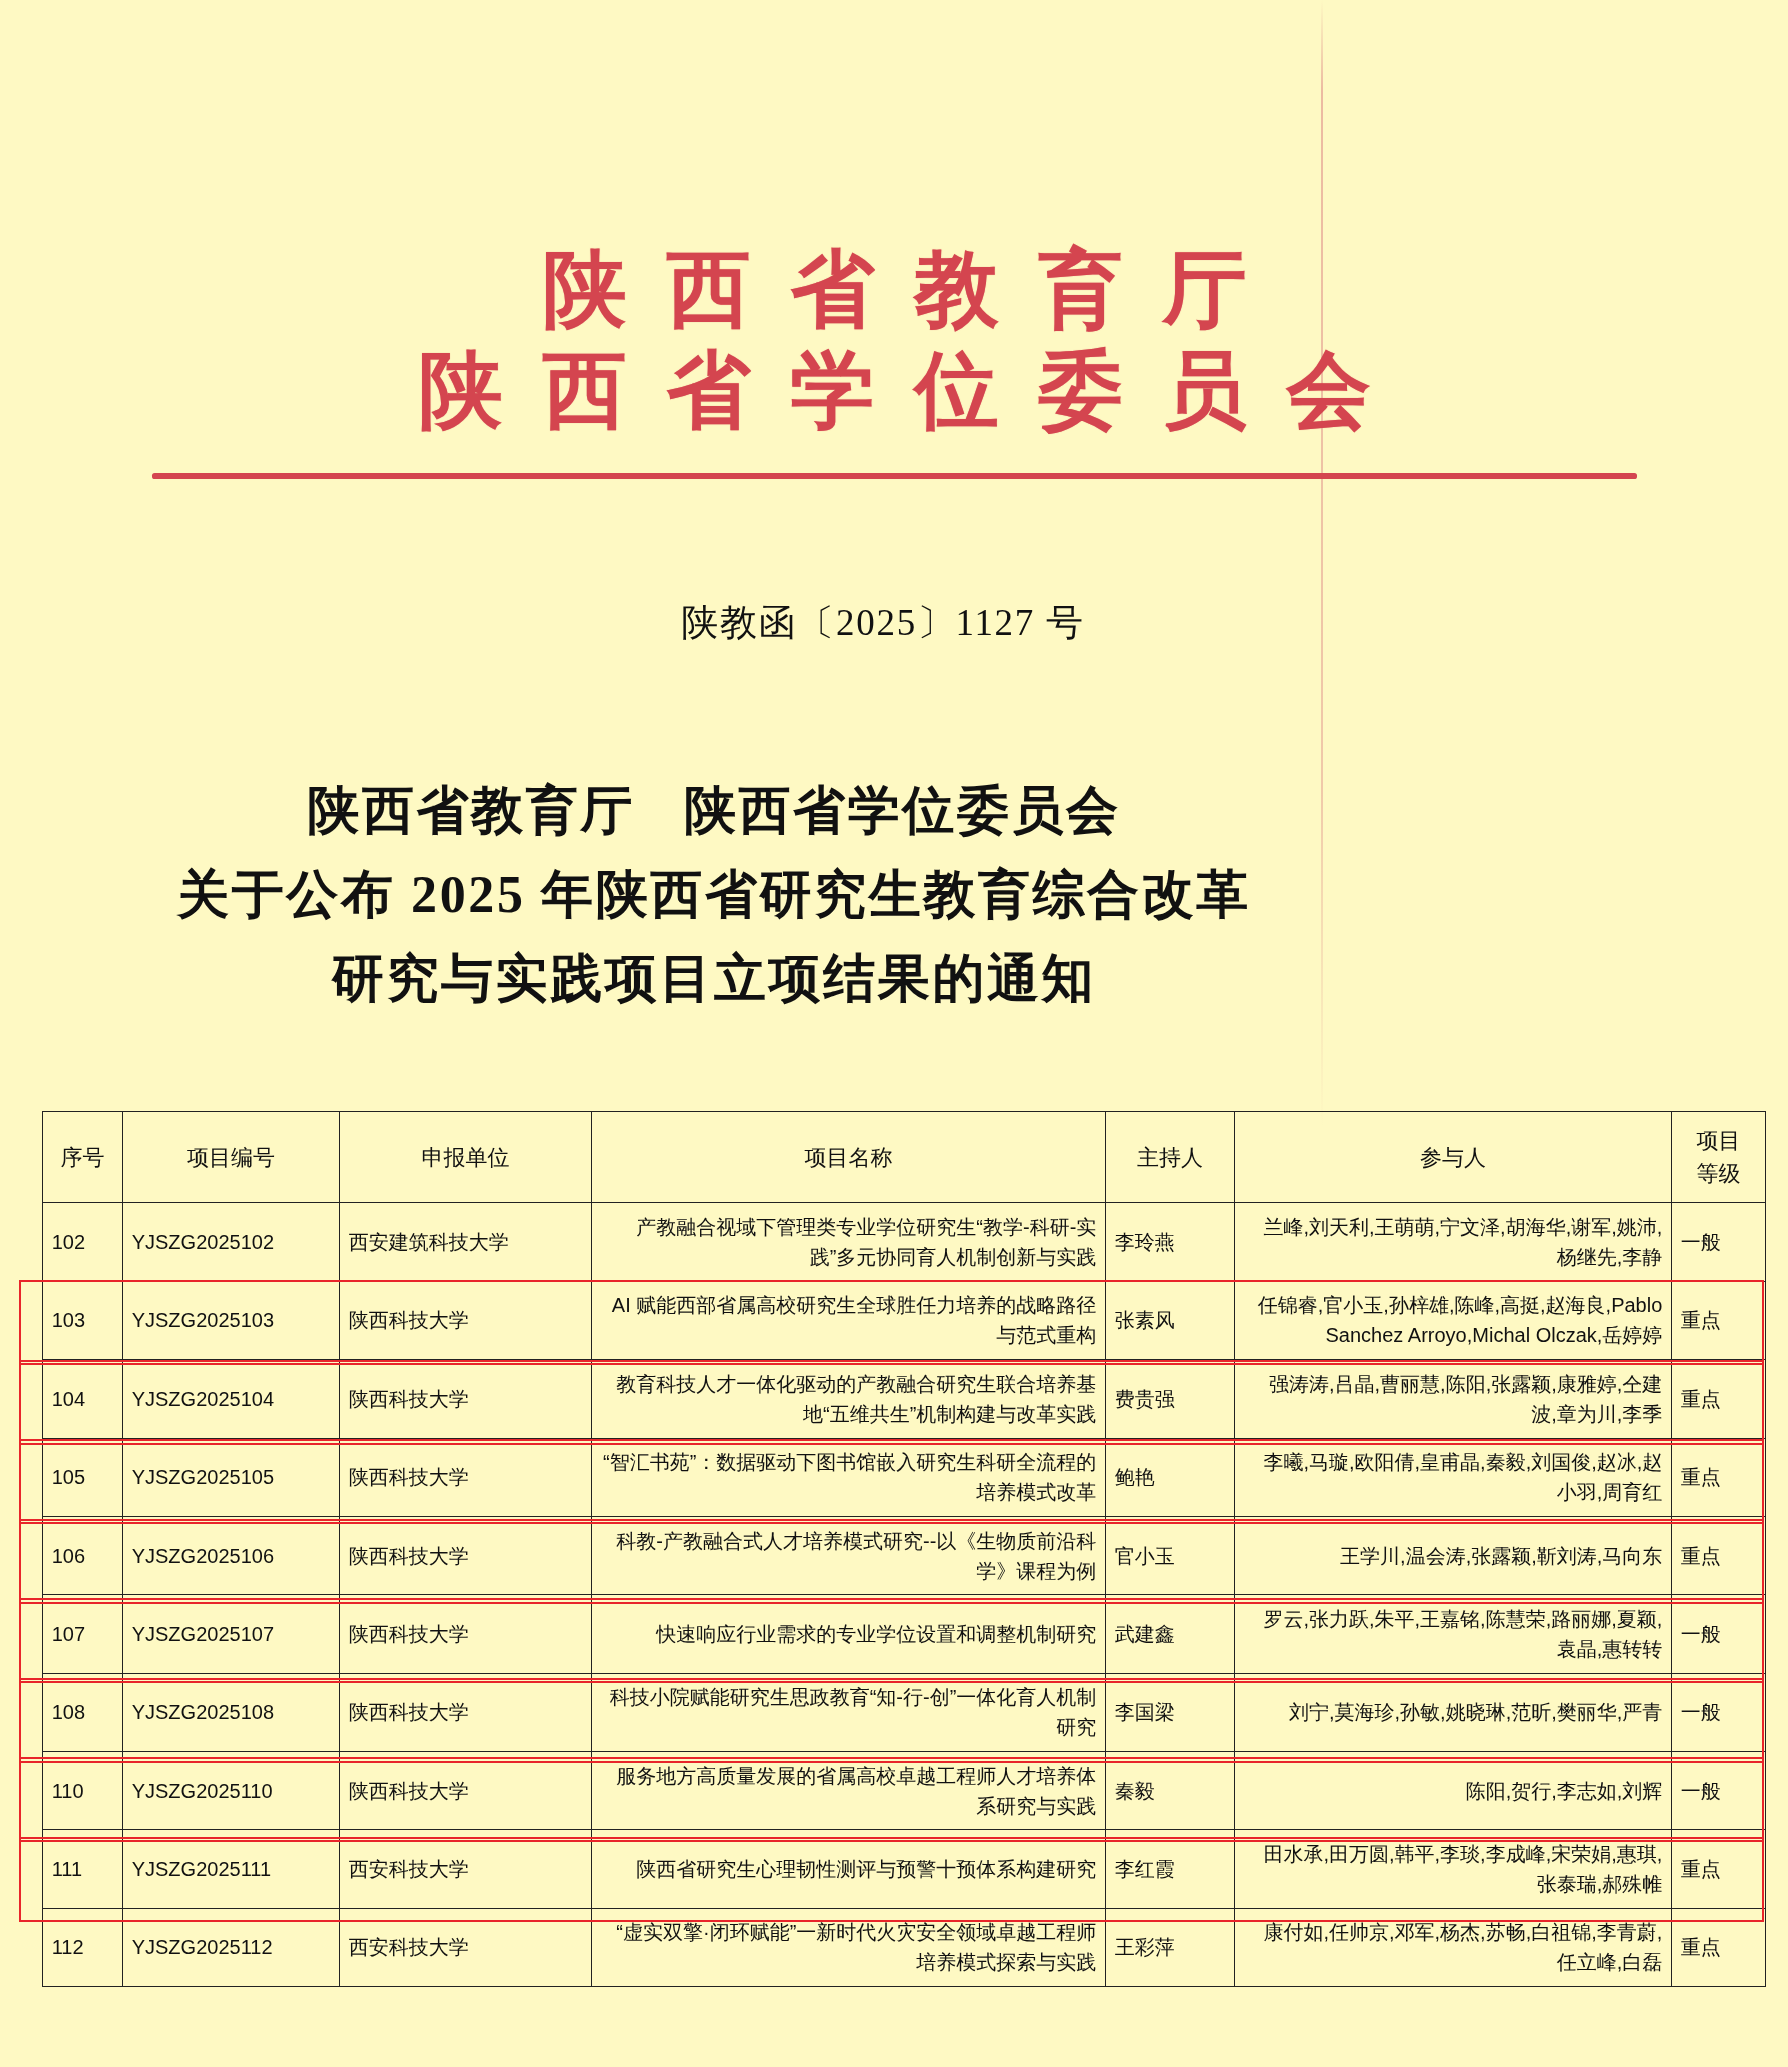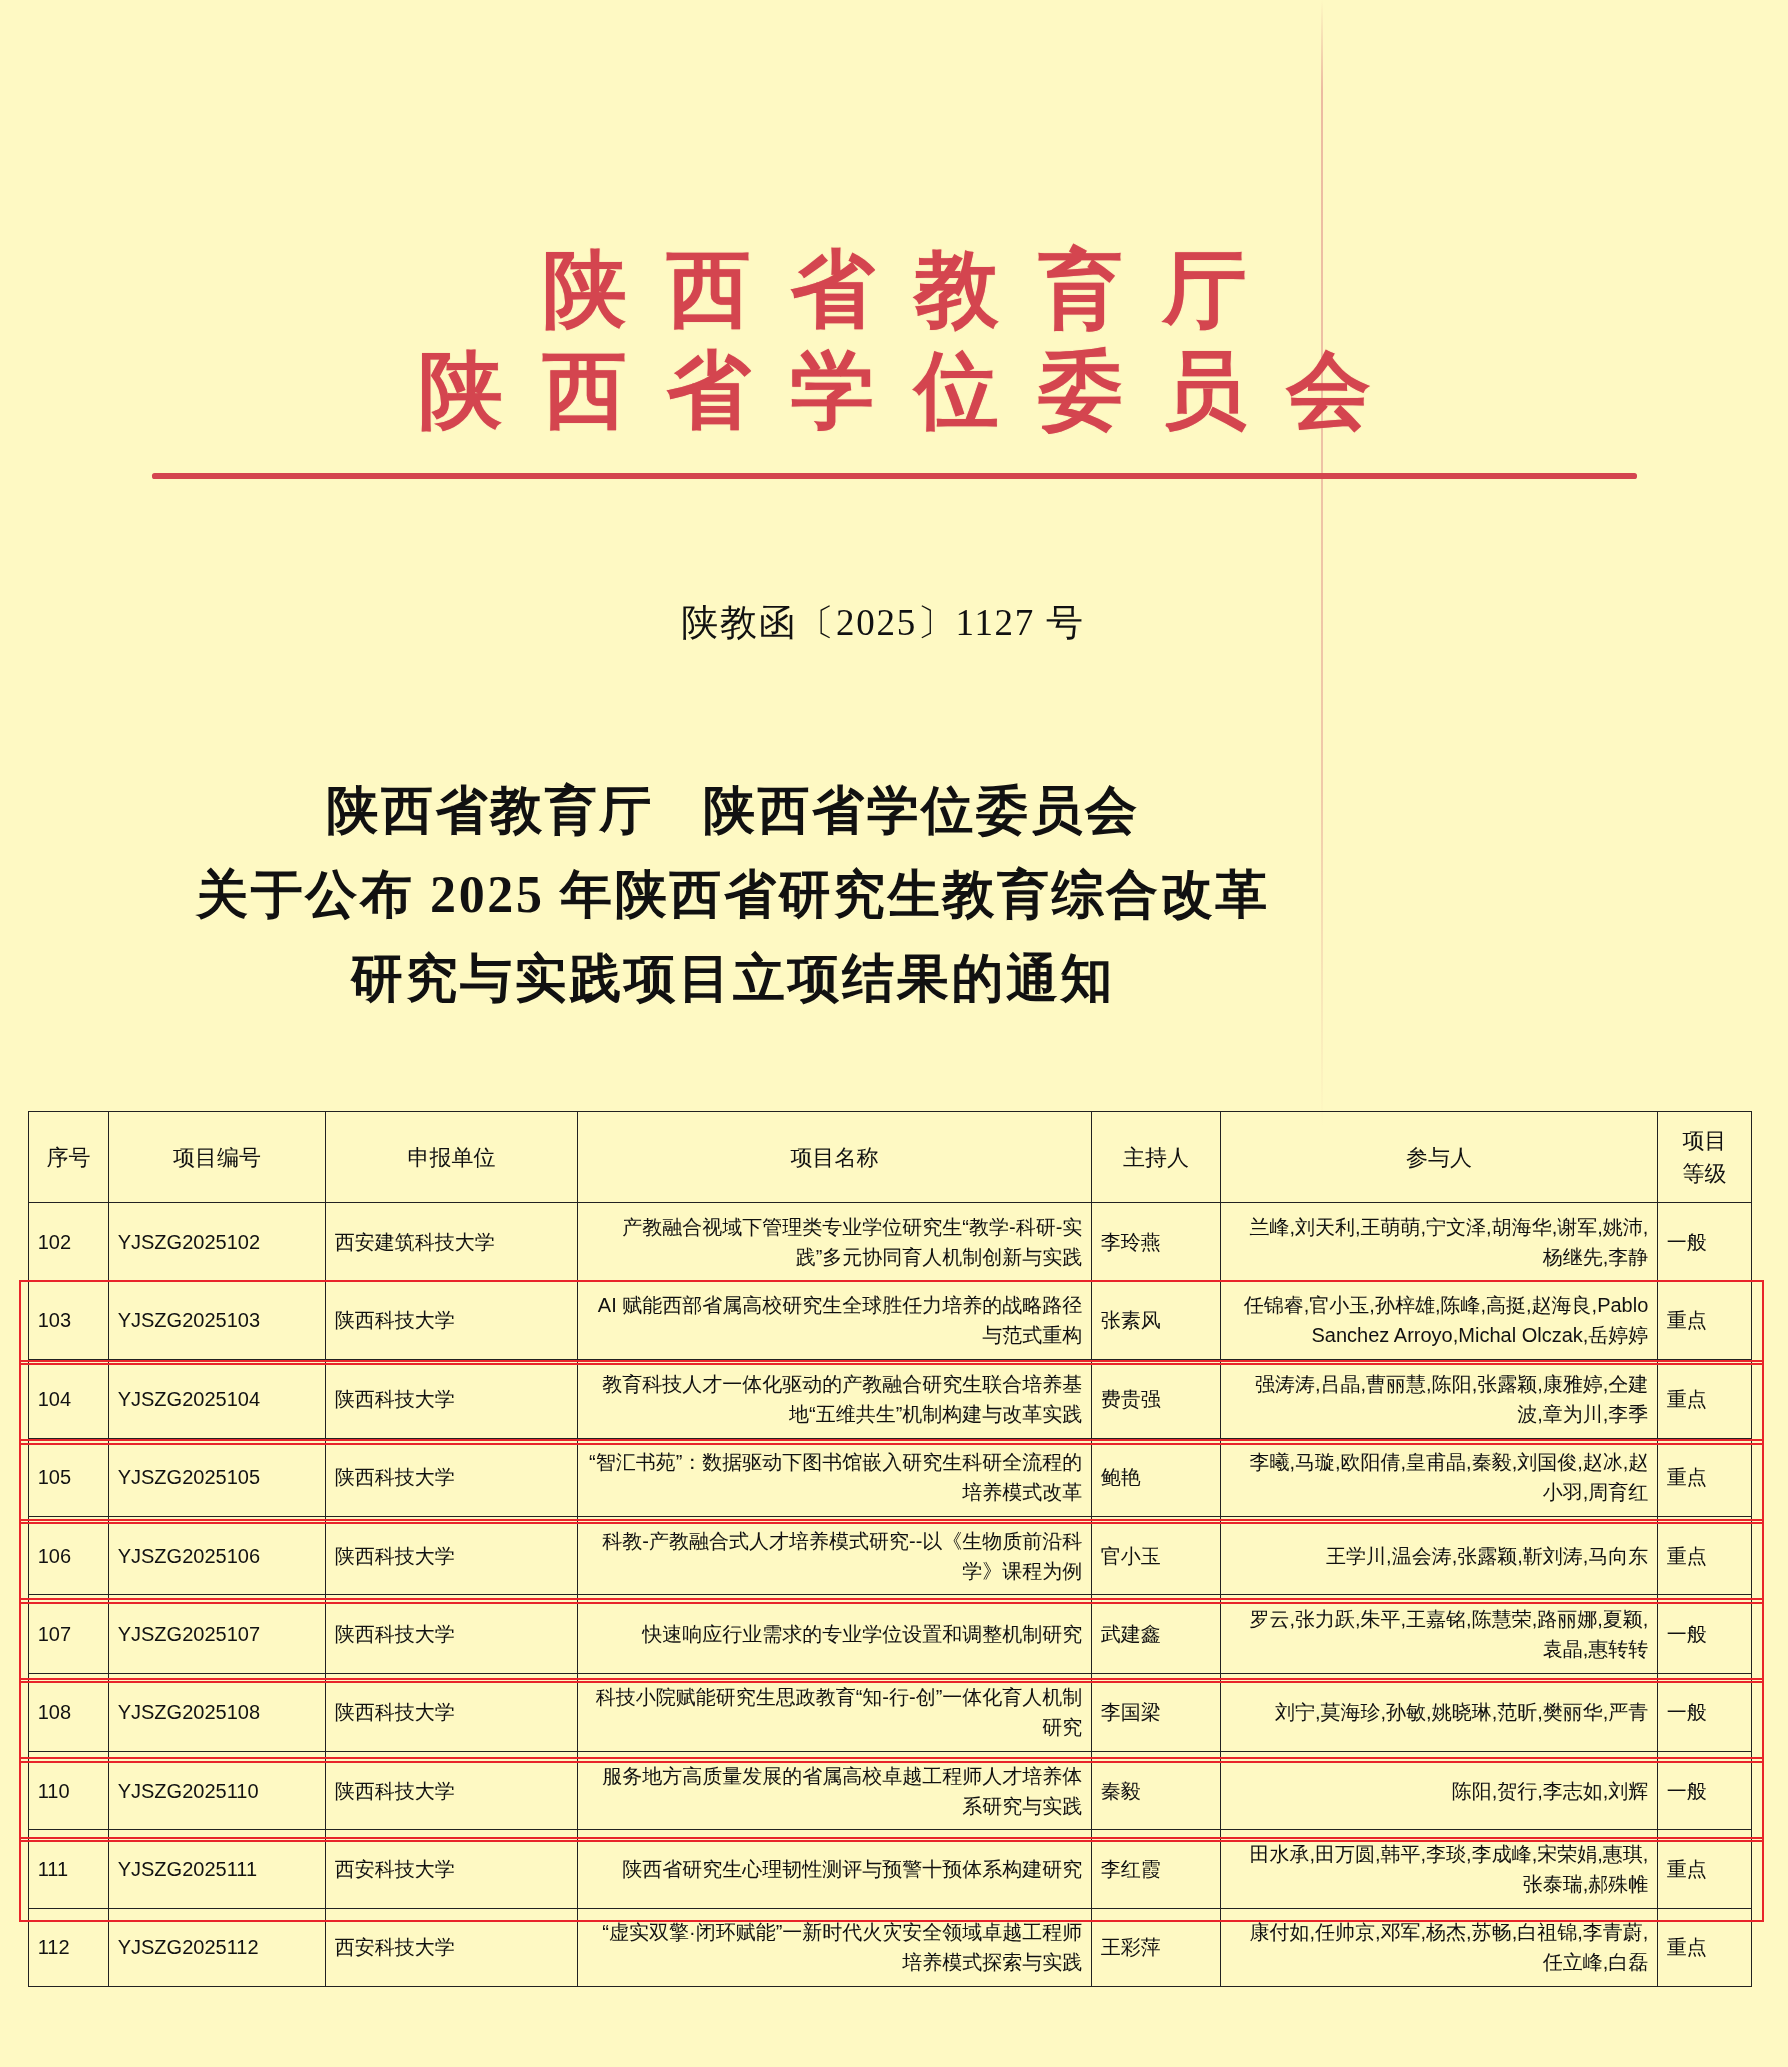--- a/index.html
+++ b/index.html
@@ -73,36 +73,35 @@
   }
   .docnum .inner { display: inline-block; margin-left: 297px; }
 
   
   .titleblock {
     position: absolute;
     top: 769px;
     left: 0;
     width: 1428px;
     text-align: center;
-    padding-left: 19px;
   }
   .title-line {
     font-size: 52px;
     font-weight: bold;
     letter-spacing: 2.6px;
     line-height: 1.62;
     color: #111;
   }
   .title-line .gap { display: inline-block; width: 49px; }
 
   
   .table-wrap {
     position: absolute;
     top: 1111px;
-    left: 28px;
+    left: 42px;
     width: 1712px;
   }
   table.result {
     border-collapse: collapse;
     width: 1722px;
     table-layout: fixed;
     font-family: "Liberation Sans", "DejaVu Sans", sans-serif;
   }
   table.result th,
   table.result td {

